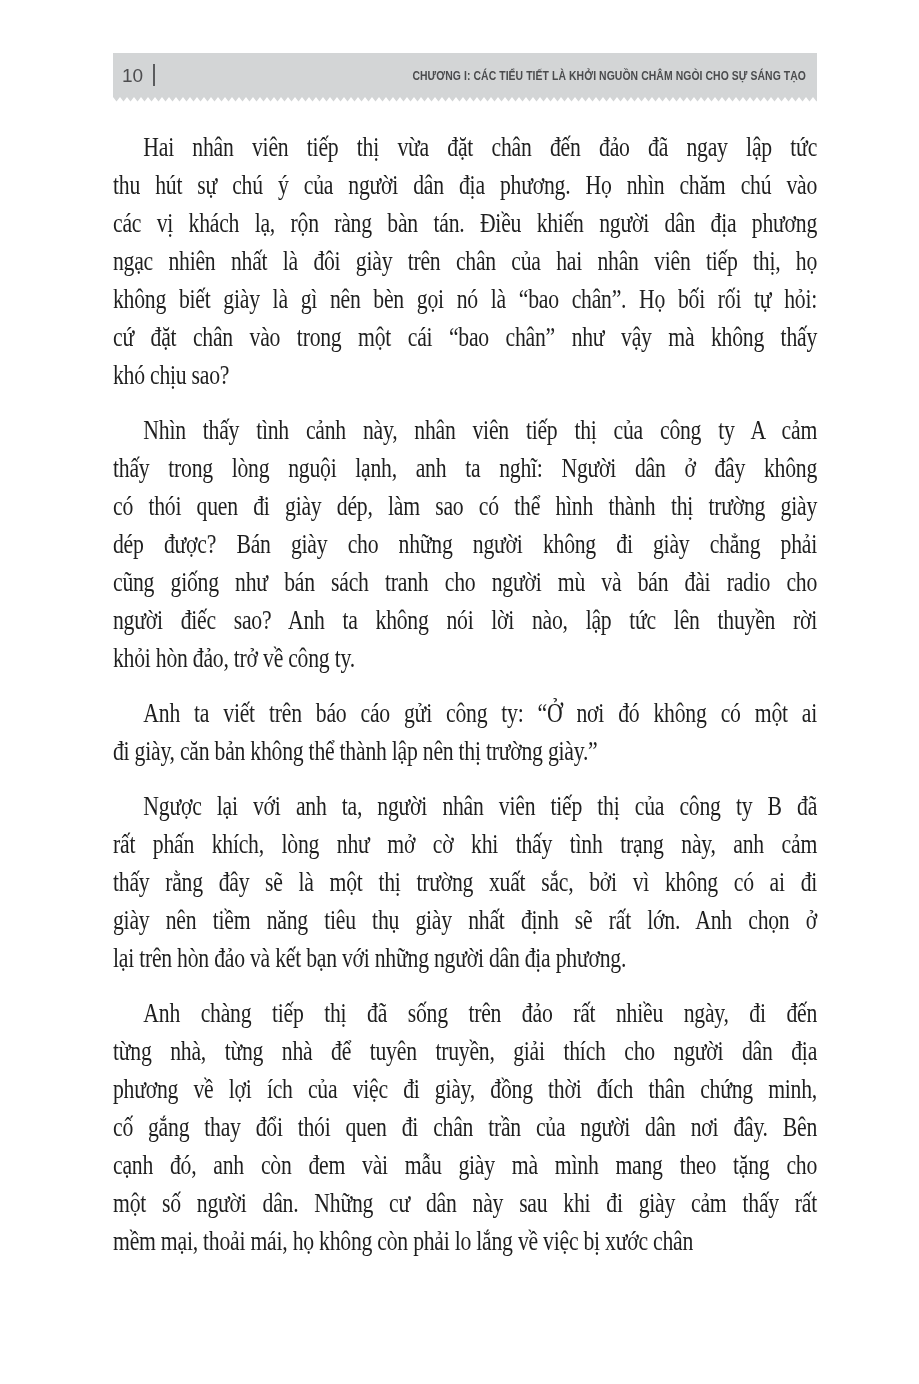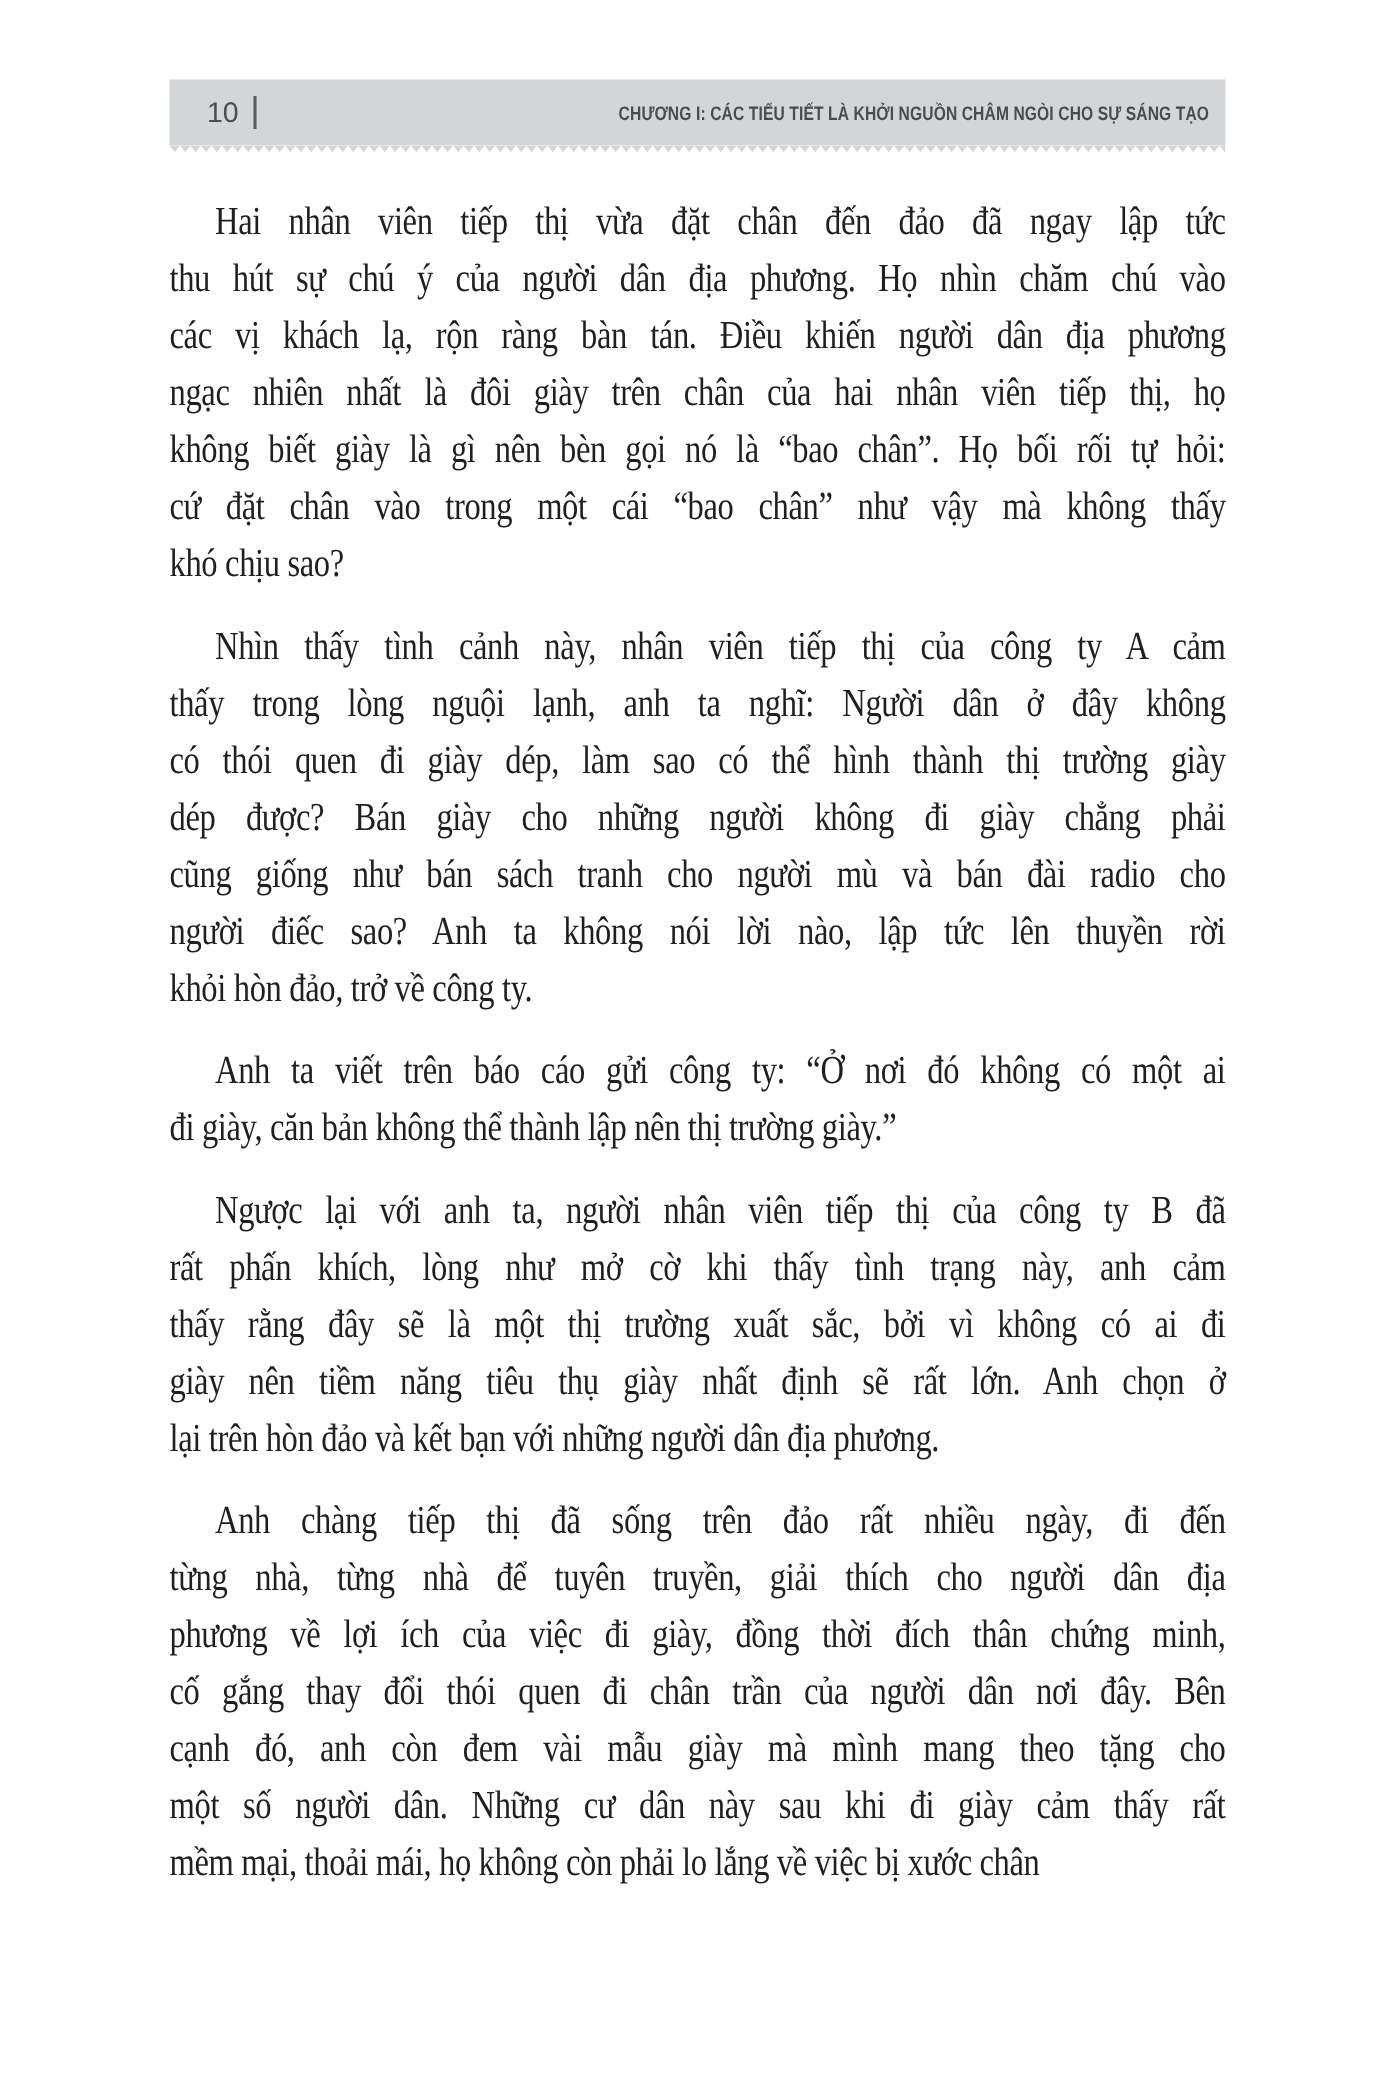--- a/index.html
+++ b/index.html
@@ -17,21 +17,21 @@
     position: absolute;
     left: 113px;
     top: 53px;
     width: 704px;
     height: 44px;
     background: #d3d5d6;
     display: flex;
     align-items: center;
     justify-content: space-between;
     box-sizing: border-box;
-    padding: 0 11px 0 25px;
+    padding: 0 11px 0 9px;
   }
   .pageno-wrap {
     display: flex;
     align-items: center;
   }
   .pageno {
     font-family: "Liberation Sans", sans-serif;
     font-size: 19px;
     font-weight: 400;
     color: #4d4d4f;

